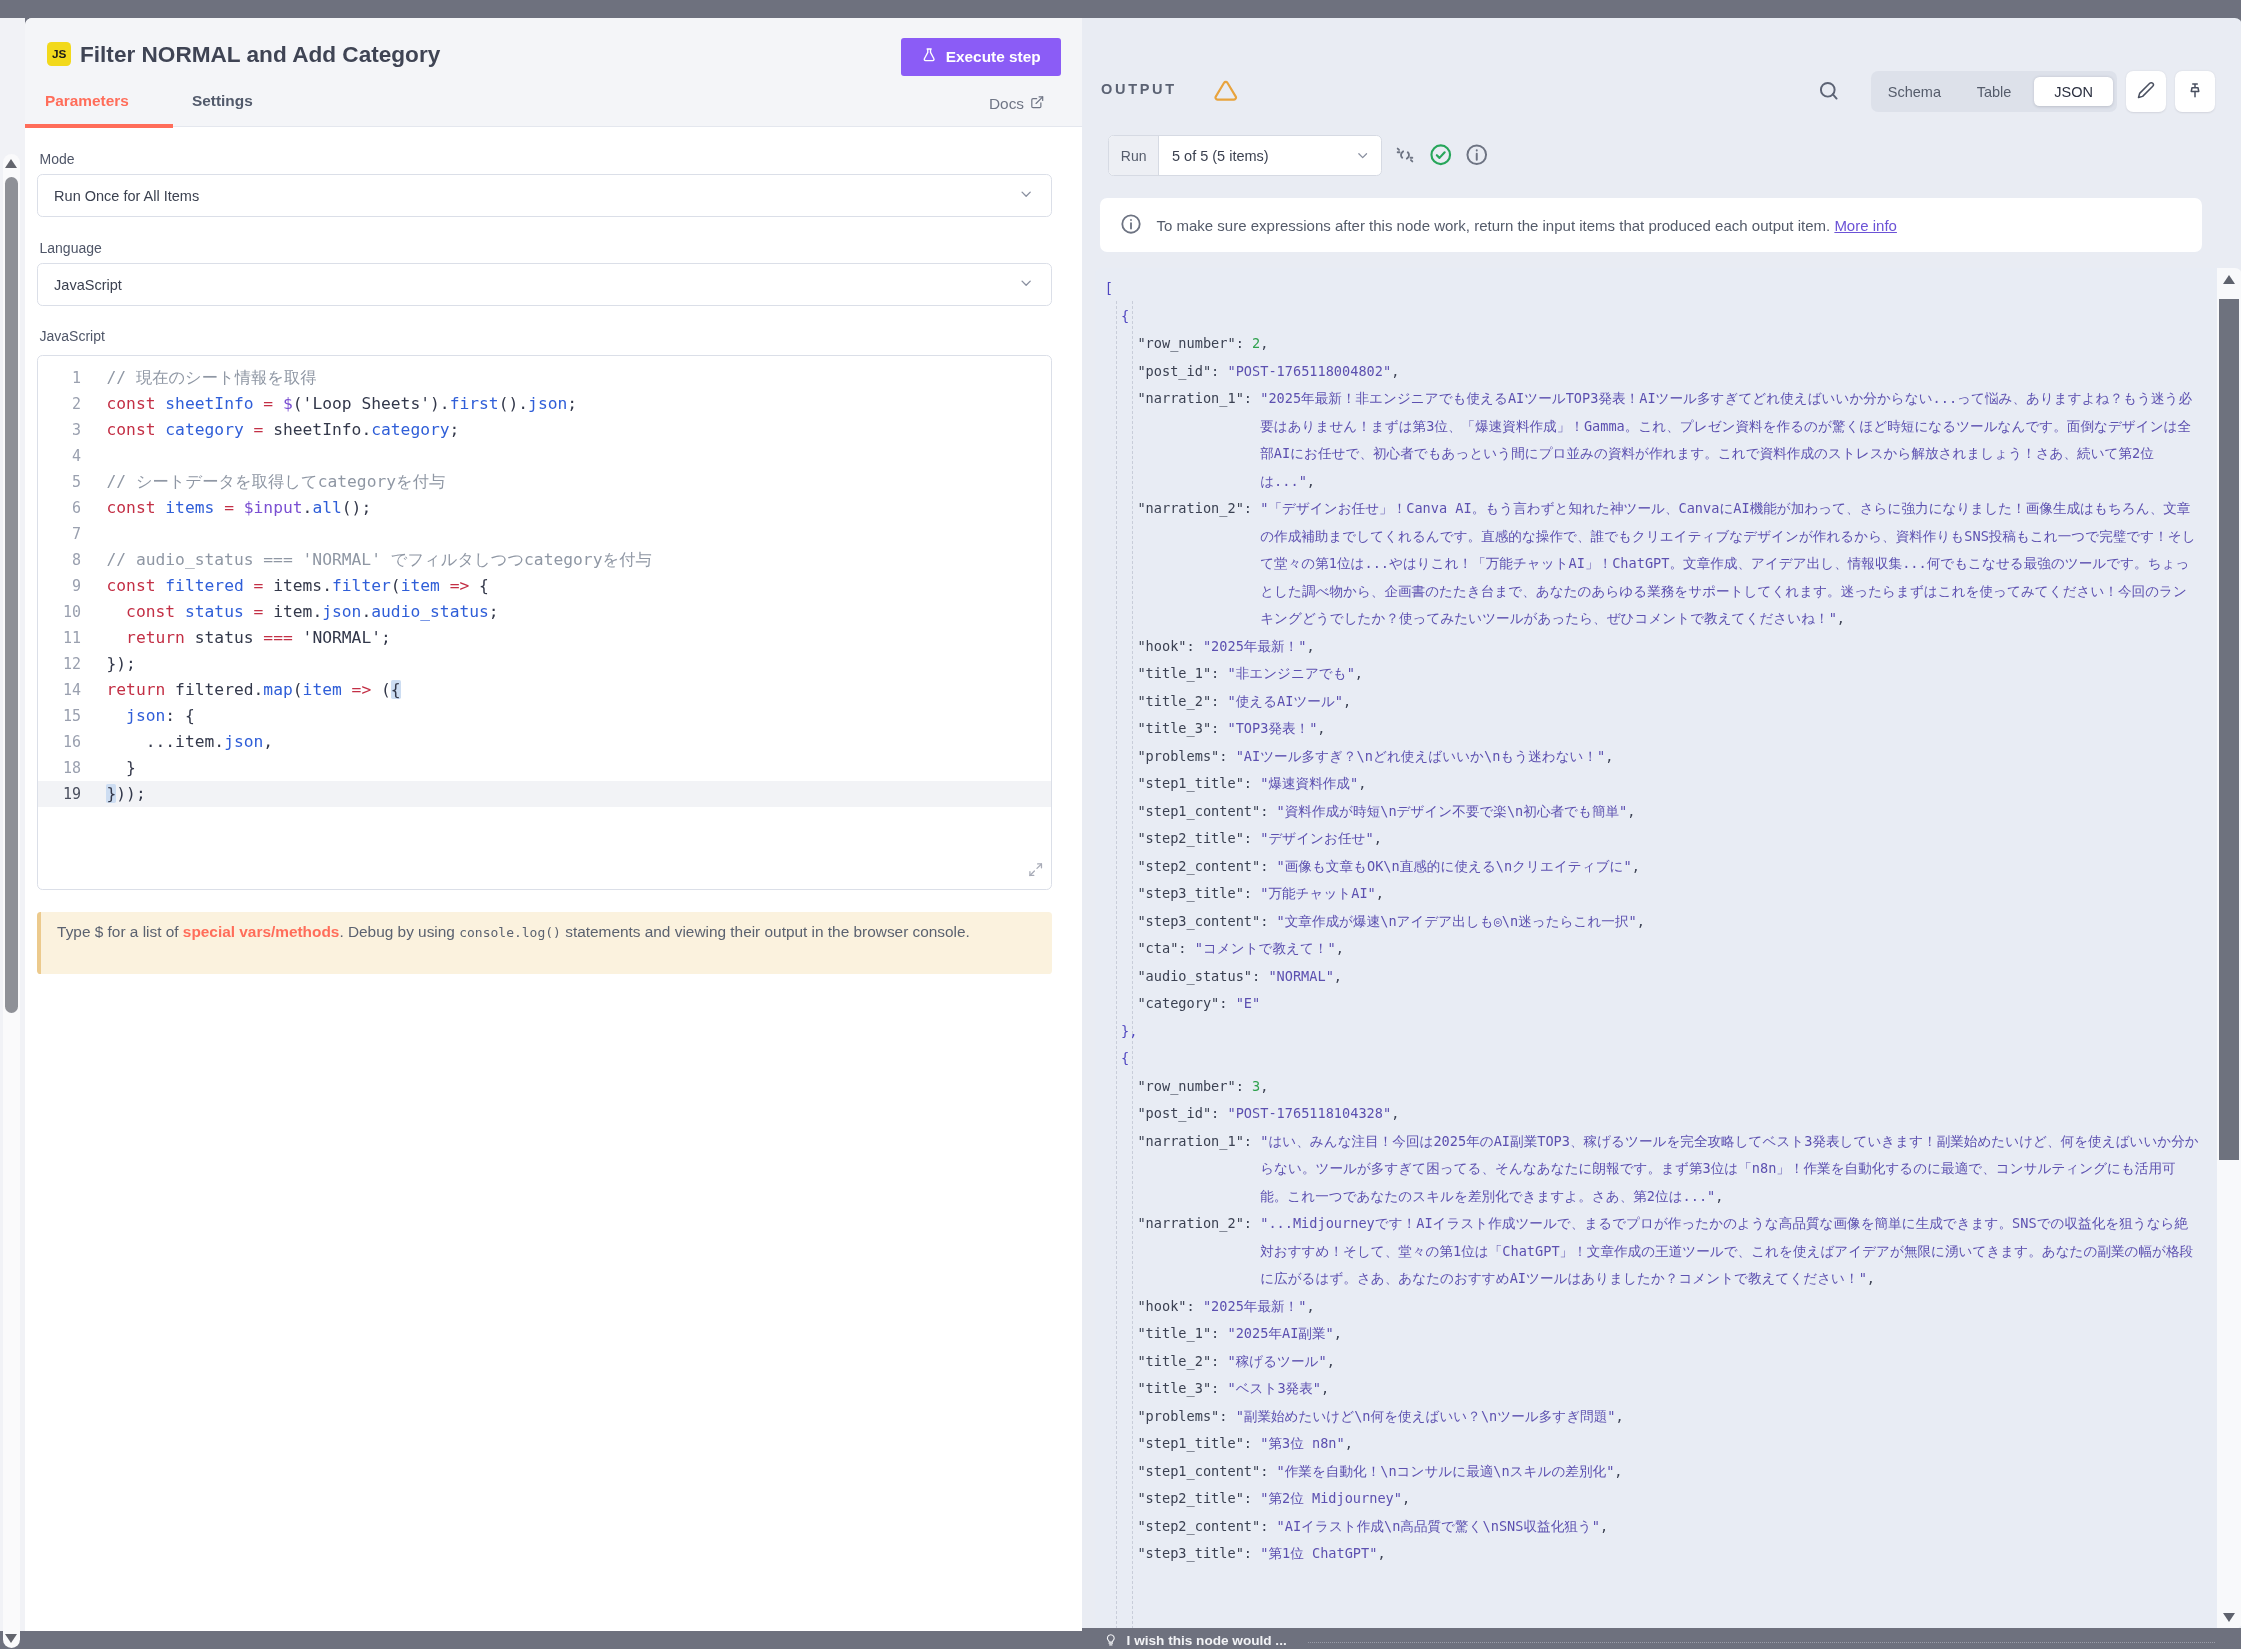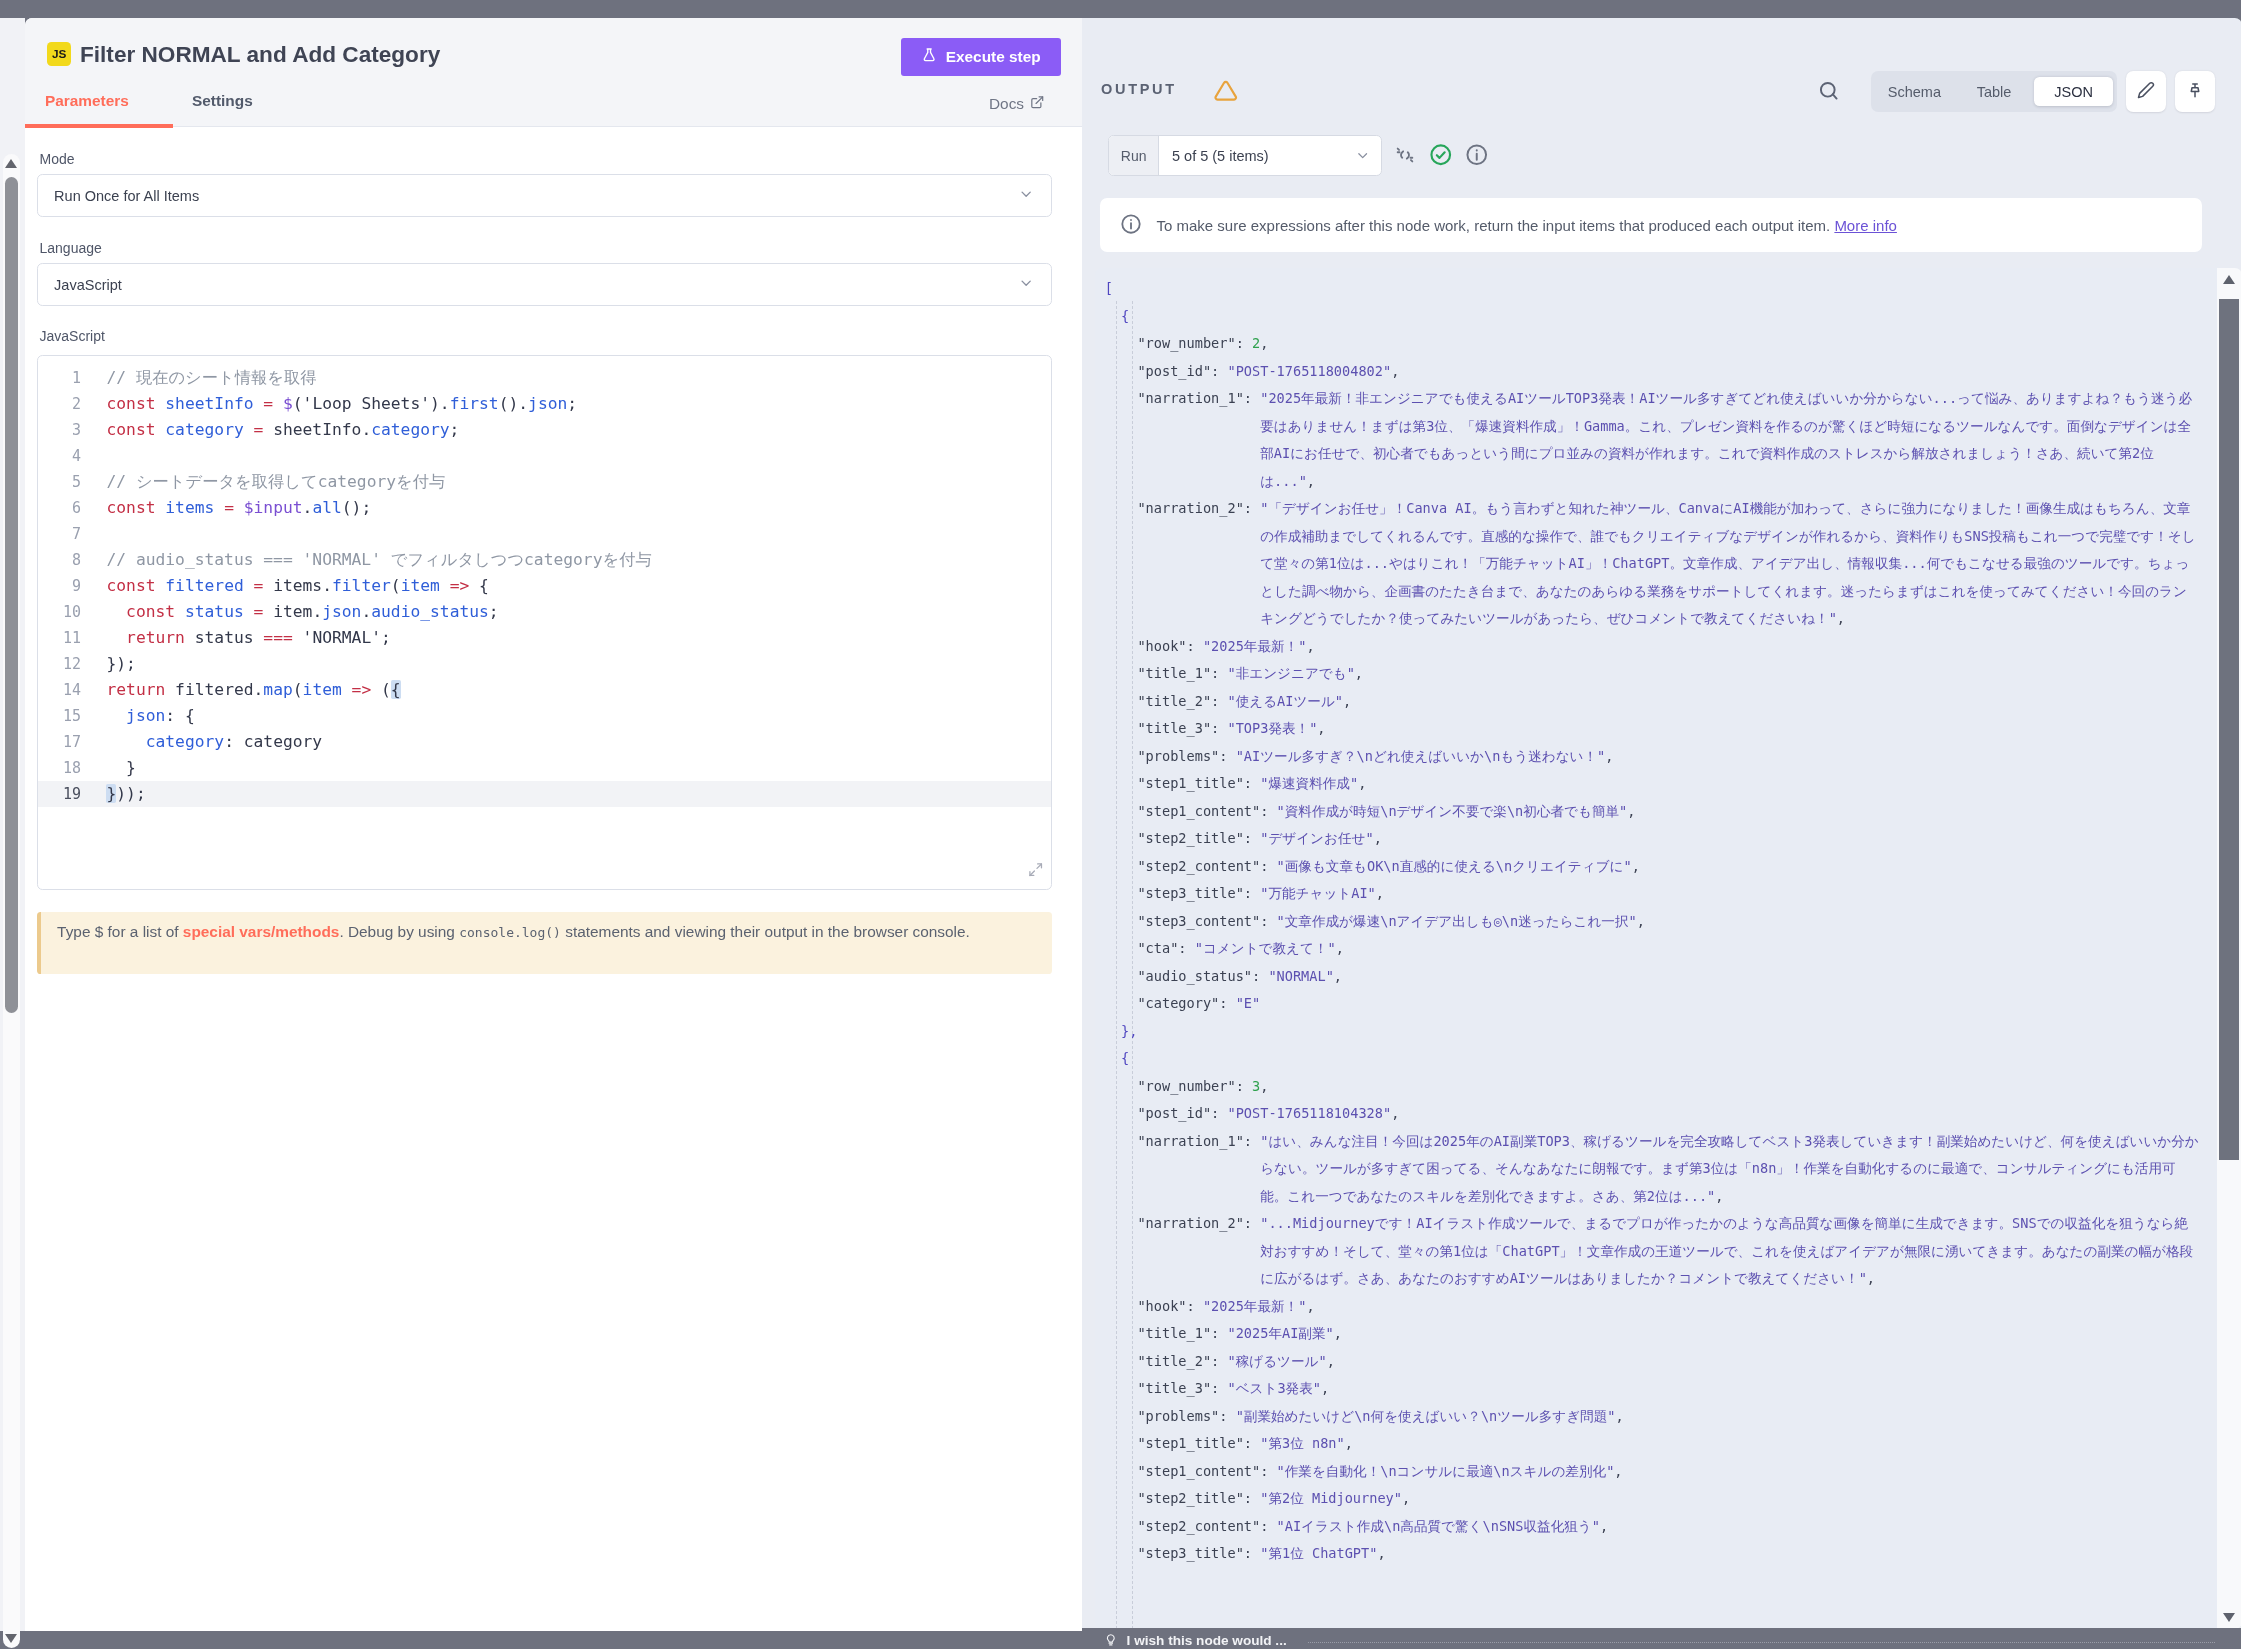--- a/index.html
+++ b/index.html
@@ -160,21 +160,21 @@
         <div class="cl"><span class="gut">5</span><span class="code"><span class="tk-cm">// シートデータを取得してcategoryを付与</span></span></div>
         <div class="cl"><span class="gut">6</span><span class="code"><span class="tk-k">const </span><span class="tk-d">items</span><span class="tk-k"> = </span><span class="tk-v">$input</span><span class="tk-p">.</span><span class="tk-d">all</span><span class="tk-p">();</span></span></div>
         <div class="cl"><span class="gut">7</span><span class="code"></span></div>
         <div class="cl"><span class="gut">8</span><span class="code"><span class="tk-cm">// audio_status === 'NORMAL' でフィルタしつつcategoryを付与</span></span></div>
         <div class="cl"><span class="gut">9</span><span class="code"><span class="tk-k">const </span><span class="tk-d">filtered</span><span class="tk-k"> = </span><span class="tk-p">items.</span><span class="tk-d">filter</span><span class="tk-p">(</span><span class="tk-d">item</span><span class="tk-k"> =&gt; </span><span class="tk-p">{</span></span></div>
         <div class="cl"><span class="gut">10</span><span class="code"><span class="tk-p">  </span><span class="tk-k">const </span><span class="tk-d">status</span><span class="tk-k"> = </span><span class="tk-p">item.</span><span class="tk-d">json</span><span class="tk-p">.</span><span class="tk-d">audio_status</span><span class="tk-p">;</span></span></div>
         <div class="cl"><span class="gut">11</span><span class="code"><span class="tk-p">  </span><span class="tk-k">return</span><span class="tk-p"> status </span><span class="tk-k">===</span><span class="tk-p"> </span><span class="tk-s">'NORMAL'</span><span class="tk-p">;</span></span></div>
         <div class="cl"><span class="gut">12</span><span class="code"><span class="tk-p">});</span></span></div>
         <div class="cl"><span class="gut">14</span><span class="code"><span class="tk-k">return</span><span class="tk-p"> filtered.</span><span class="tk-d">map</span><span class="tk-p">(</span><span class="tk-d">item</span><span class="tk-k"> =&gt; </span><span class="tk-p">(</span><span class="tk-hb">{</span></span></div>
         <div class="cl"><span class="gut">15</span><span class="code"><span class="tk-p">  </span><span class="tk-d">json</span><span class="tk-p">: {</span></span></div>
-        <div class="cl"><span class="gut">17</span><span class="code"><span class="tk-p">    </span><span class="tk-d">category</span><span class="tk-p">: category</span></span></div>
+        <div class="cl"><span class="gut">16</span><span class="code"><span class="tk-p">    ...item.</span><span class="tk-d">json</span><span class="tk-p">,</span></span></div>
         <div class="cl"><span class="gut">18</span><span class="code"><span class="tk-p">  }</span></span></div>
         <div class="cl active"><span class="gut">19</span><span class="code"><span class="tk-hb">}</span><span class="tk-p">));</span></span></div>
       </div>
 
     <div class="hint">
       <span>Type $ for a list of </span><span class="accent">special vars/methods</span><span>. Debug by using </span><code>console.log()</code><span> statements and viewing their output in the browser console.</span>
     </div>
   </section>
 
   <section class="output">

